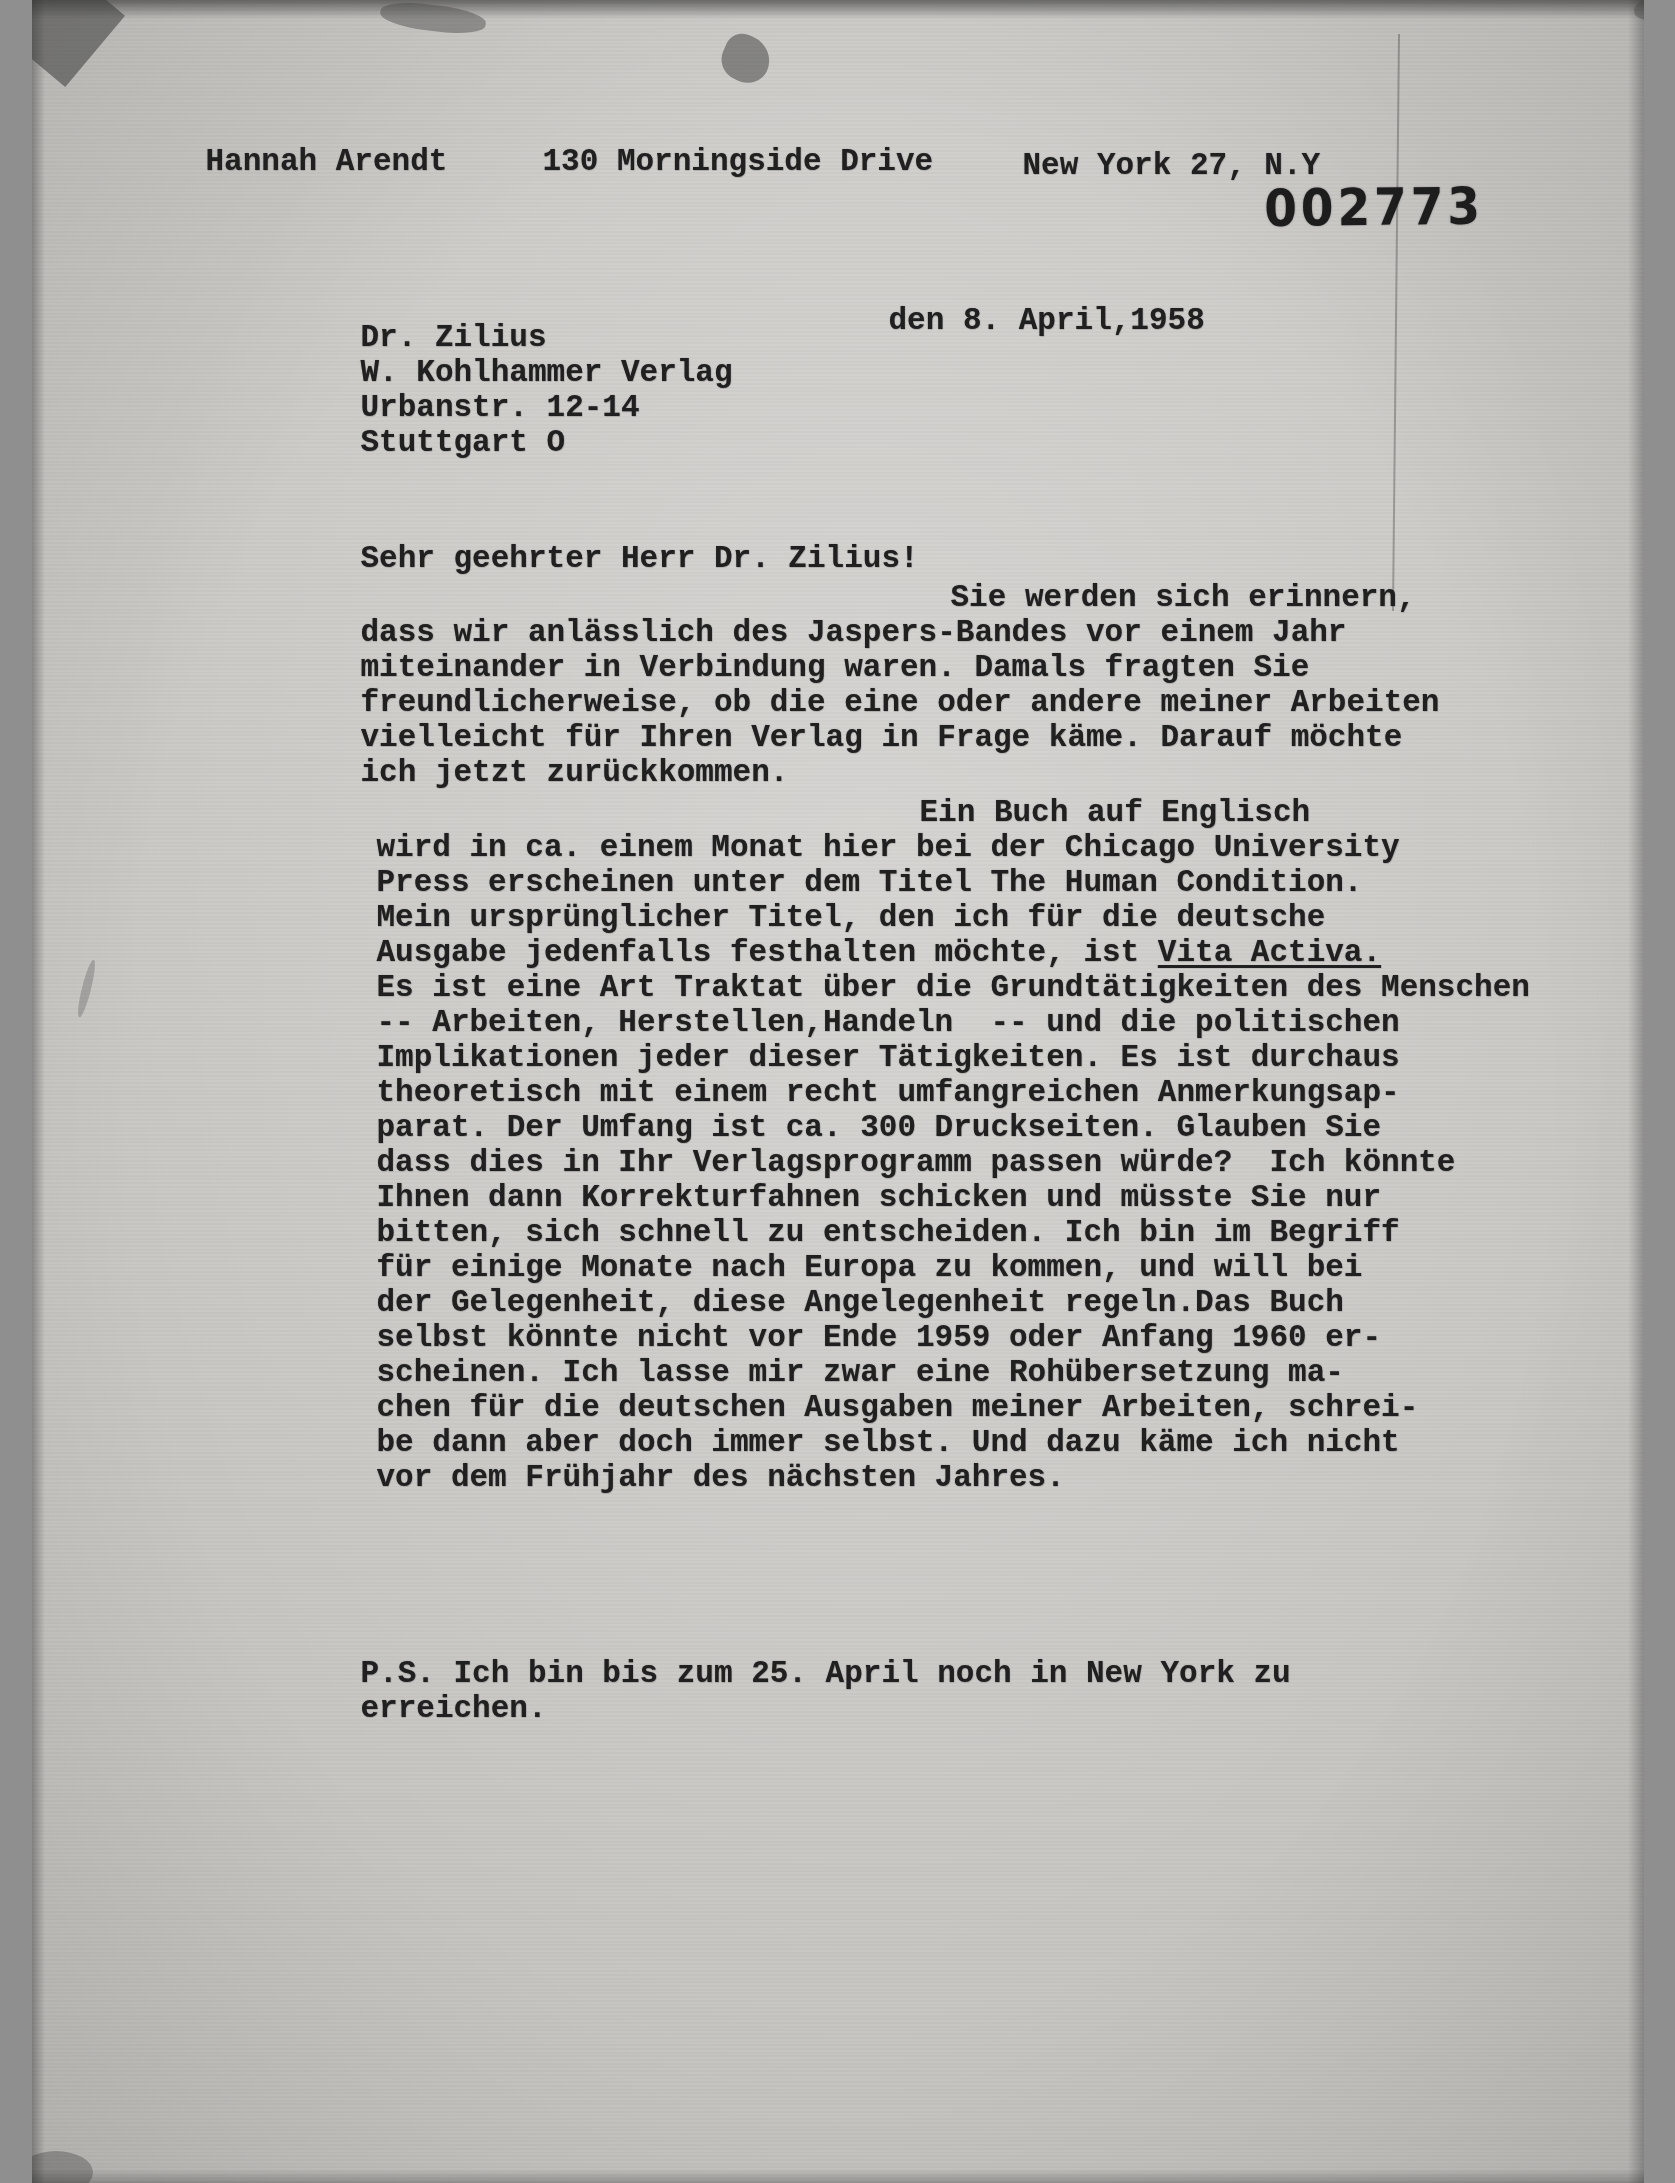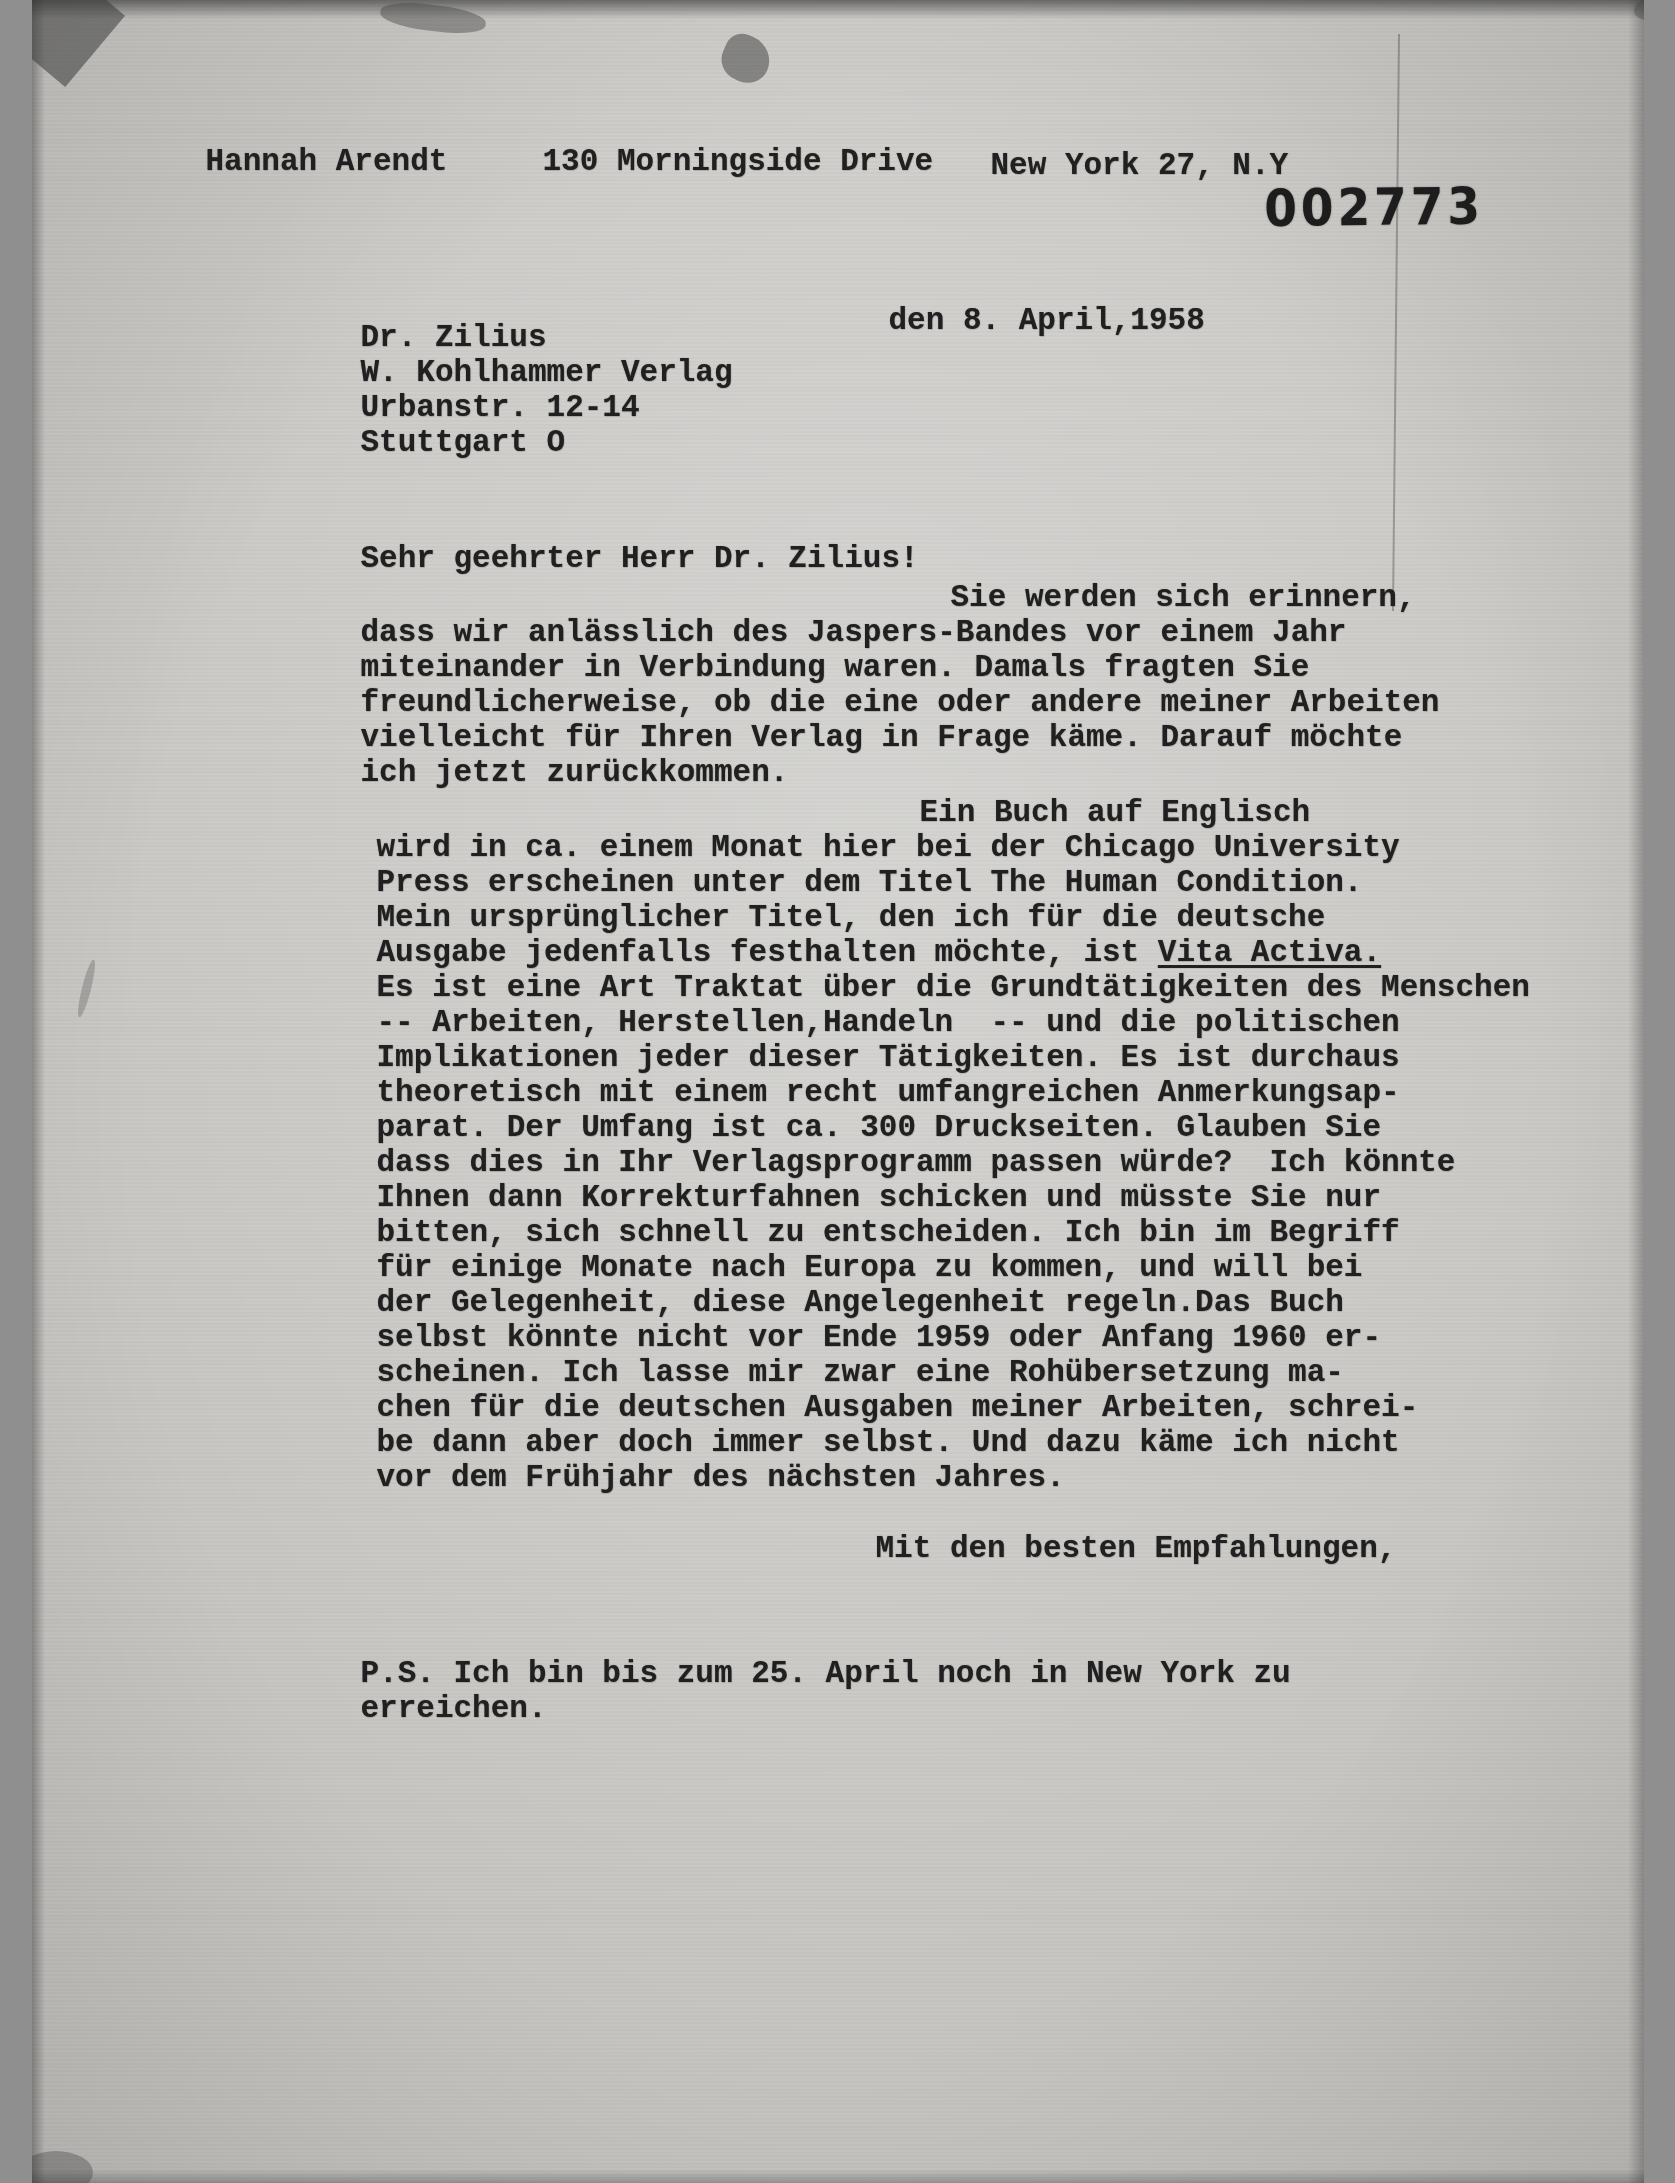--- a/index.html
+++ b/index.html
@@ -71,37 +71,36 @@
   <div class="corner-tl"></div>
   <div class="tear-a"></div>
   <div class="tear-b"></div>
   <div class="tear-c"></div>
   <div class="scratch"></div>
   <div class="smudge-left"></div>
   <div class="smudge-bl"></div>
 
   <div class="abs tw" style="left:174px;  top:144px;">Hannah Arendt</div>
   <div class="abs tw" style="left:511px;  top:144px;">130 Morningside Drive</div>
-  <div class="abs tw" style="left:959px; top:148px;">New York 27, N.Y</div>
+  <div class="abs tw" style="left:991px; top:148px;">New York 27, N.Y</div>
   <div class="stamp">002773</div>
 
   <div class="abs tw" style="left:857px; top:263px;margin-top:40px;">den 8. April,1958</div>
 
   <div class="abs tw" style="left:329px; top:320px;">Dr. Zilius<br>W. Kohlhammer Verlag<br>Urbanstr. 12-14<br>Stuttgart O</div>
 
   <div class="abs tw" style="left:919px; top:580px;">Sie werden sich erinnern,</div>
 
   <div class="abs tw" style="left:329px; top:541px;">Sehr geehrter Herr Dr. Zilius!</div>
   <div class="abs tw" style="left:329px; top:615px;">dass wir anlässlich des Jaspers-Bandes vor einem Jahr<br>miteinander in Verbindung waren. Damals fragten Sie<br>freundlicherweise, ob die eine oder andere meiner Arbeiten<br>vielleicht für Ihren Verlag in Frage käme. Darauf möchte<br>ich jetzt zurückkommen.</div>
 
   <div class="abs tw" style="left:888px; top:795px;">Ein Buch auf Englisch</div>
   <div class="abs" style="left:329px; top:830px;margin-left:16px;">
     <div class="tw">wird in ca. einem Monat hier bei der Chicago University<br>Press erscheinen unter dem Titel The Human Condition.<br>Mein ursprünglicher Titel, den ich für die deutsche</div>
     <div class="tw"><span>Ausgabe jedenfalls festhalten möchte, ist </span><span class="u-line">Vita Activa.</span></div>
     <div class="tw">Es ist eine Art Traktat über die Grundtätigkeiten des Menschen<br>-- Arbeiten, Herstellen,Handeln  -- und die politischen<br>Implikationen jeder dieser Tätigkeiten. Es ist durchaus<br>theoretisch mit einem recht umfangreichen Anmerkungsap-<br>parat. Der Umfang ist ca. 300 Druckseiten. Glauben Sie<br>dass dies in Ihr Verlagsprogramm passen würde?  Ich könnte<br>Ihnen dann Korrekturfahnen schicken und müsste Sie nur<br>bitten, sich schnell zu entscheiden. Ich bin im Begriff<br>für einige Monate nach Europa zu kommen, und will bei<br>der Gelegenheit, diese Angelegenheit regeln.Das Buch<br>selbst könnte nicht vor Ende 1959 oder Anfang 1960 er-<br>scheinen. Ich lasse mir zwar eine Rohübersetzung ma-<br>chen für die deutschen Ausgaben meiner Arbeiten, schrei-<br>be dann aber doch immer selbst. Und dazu käme ich nicht<br>vor dem Frühjahr des nächsten Jahres.</div>
   </div>
 
-  <div class="abs tw" style="left:844px; top:1531px;">Mit den besten Empfahlungen,</div>
 
   <div class="abs tw" style="left:329px; top:1656px;">P.S. Ich bin bis zum 25. April noch in New York zu<br>erreichen.</div>
 
 </div>
 
 
 </body></html>

